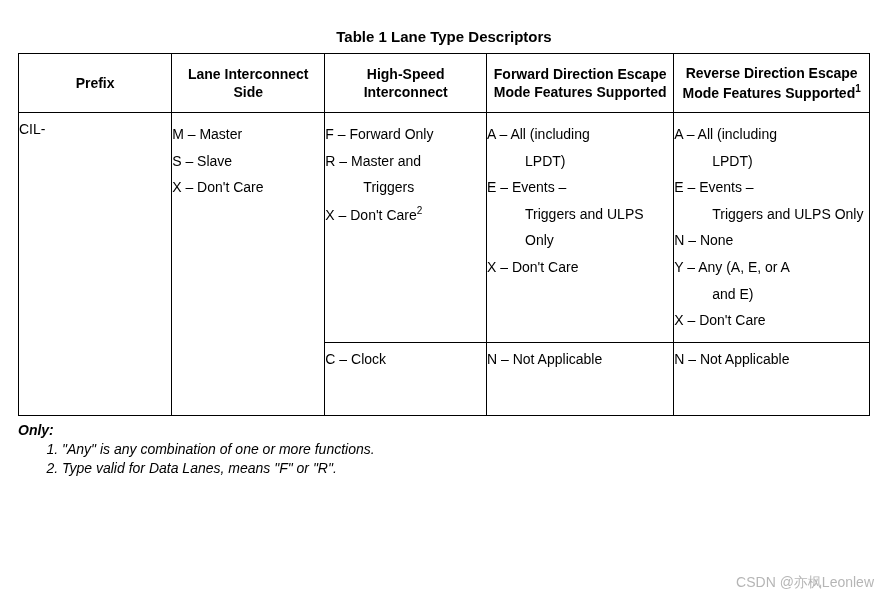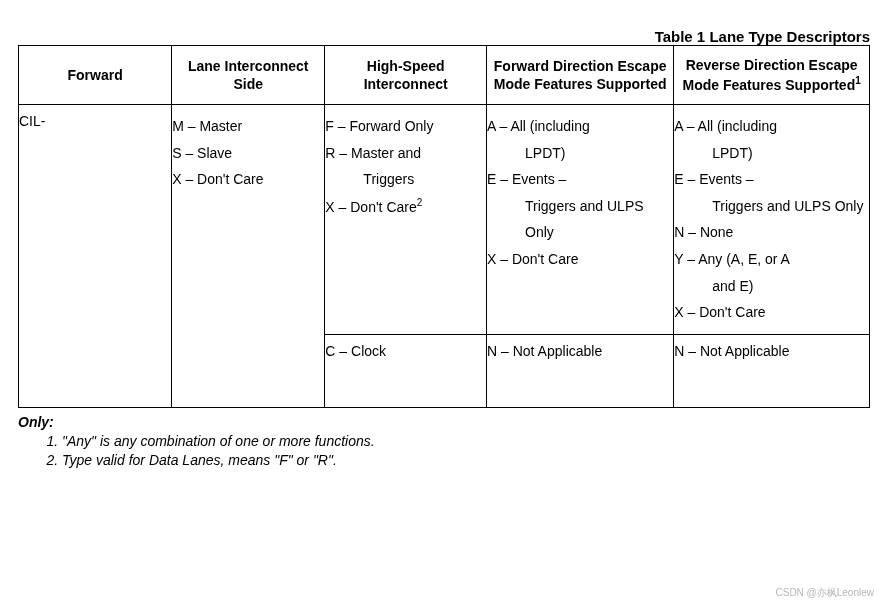--- a/index.html
+++ b/index.html
@@ -6,23 +6,24 @@
       font-family: Arial, Helvetica, sans-serif;
       font-size: 14px;
       color: #000;
       margin: 0;
       padding: 28px 18px 18px 18px;
       width: 888px;
       box-sizing: border-box;
       background: #fff;
     }
     .title {
-      text-align: right;
+      text-align: center;
       font-weight: bold;
       font-size: 15px;
+      margin-bottom: 8px;
     }
     table {
       border-collapse: collapse;
       width: 100%;
       table-layout: fixed;
     }
     th, td {
       border: 1.5px solid #000;
       vertical-align: top;
       padding: 8px 0;
@@ -57,23 +58,23 @@
       margin: 2px 0 0 26px;
       padding-left: 18px;
     }
     .notes li {
       margin-bottom: 0;
       line-height: 1.4;
     }
     .watermark {
       position: fixed;
       right: 14px;
-      bottom: 4px;
+      bottom: 12px;
       color: rgba(120,120,120,0.55);
-      font-size: 10px;
+      font-size: 14px;
       font-family: sans-serif;
     }
     col.c1 { width: 18%; }
     col.c2 { width: 18%; }
     col.c3 { width: 19%; }
     col.c4 { width: 22%; }
     col.c5 { width: 23%; }
   </style>
 </head>
 <body>
@@ -83,21 +84,21 @@
 <table>
   <colgroup>
     <col class="c1">
       <col class="c2">
       <col class="c3">
       <col class="c4">
       <col class="c5">
   </colgroup>
   <thead>
     <tr>
-      <th>Forward</th>
+      <th>Prefix</th>
       <th>Lane Interconnect Side</th>
       <th>High-Speed Interconnect</th>
       <th>Forward Direction Escape Mode Features Supported</th>
       <th>
         <span>Reverse Direction Escape Mode Features Supported</span><span class="sup">1</span>
       </th>
     </tr>
   </thead>
   <tbody>
     <tr>

